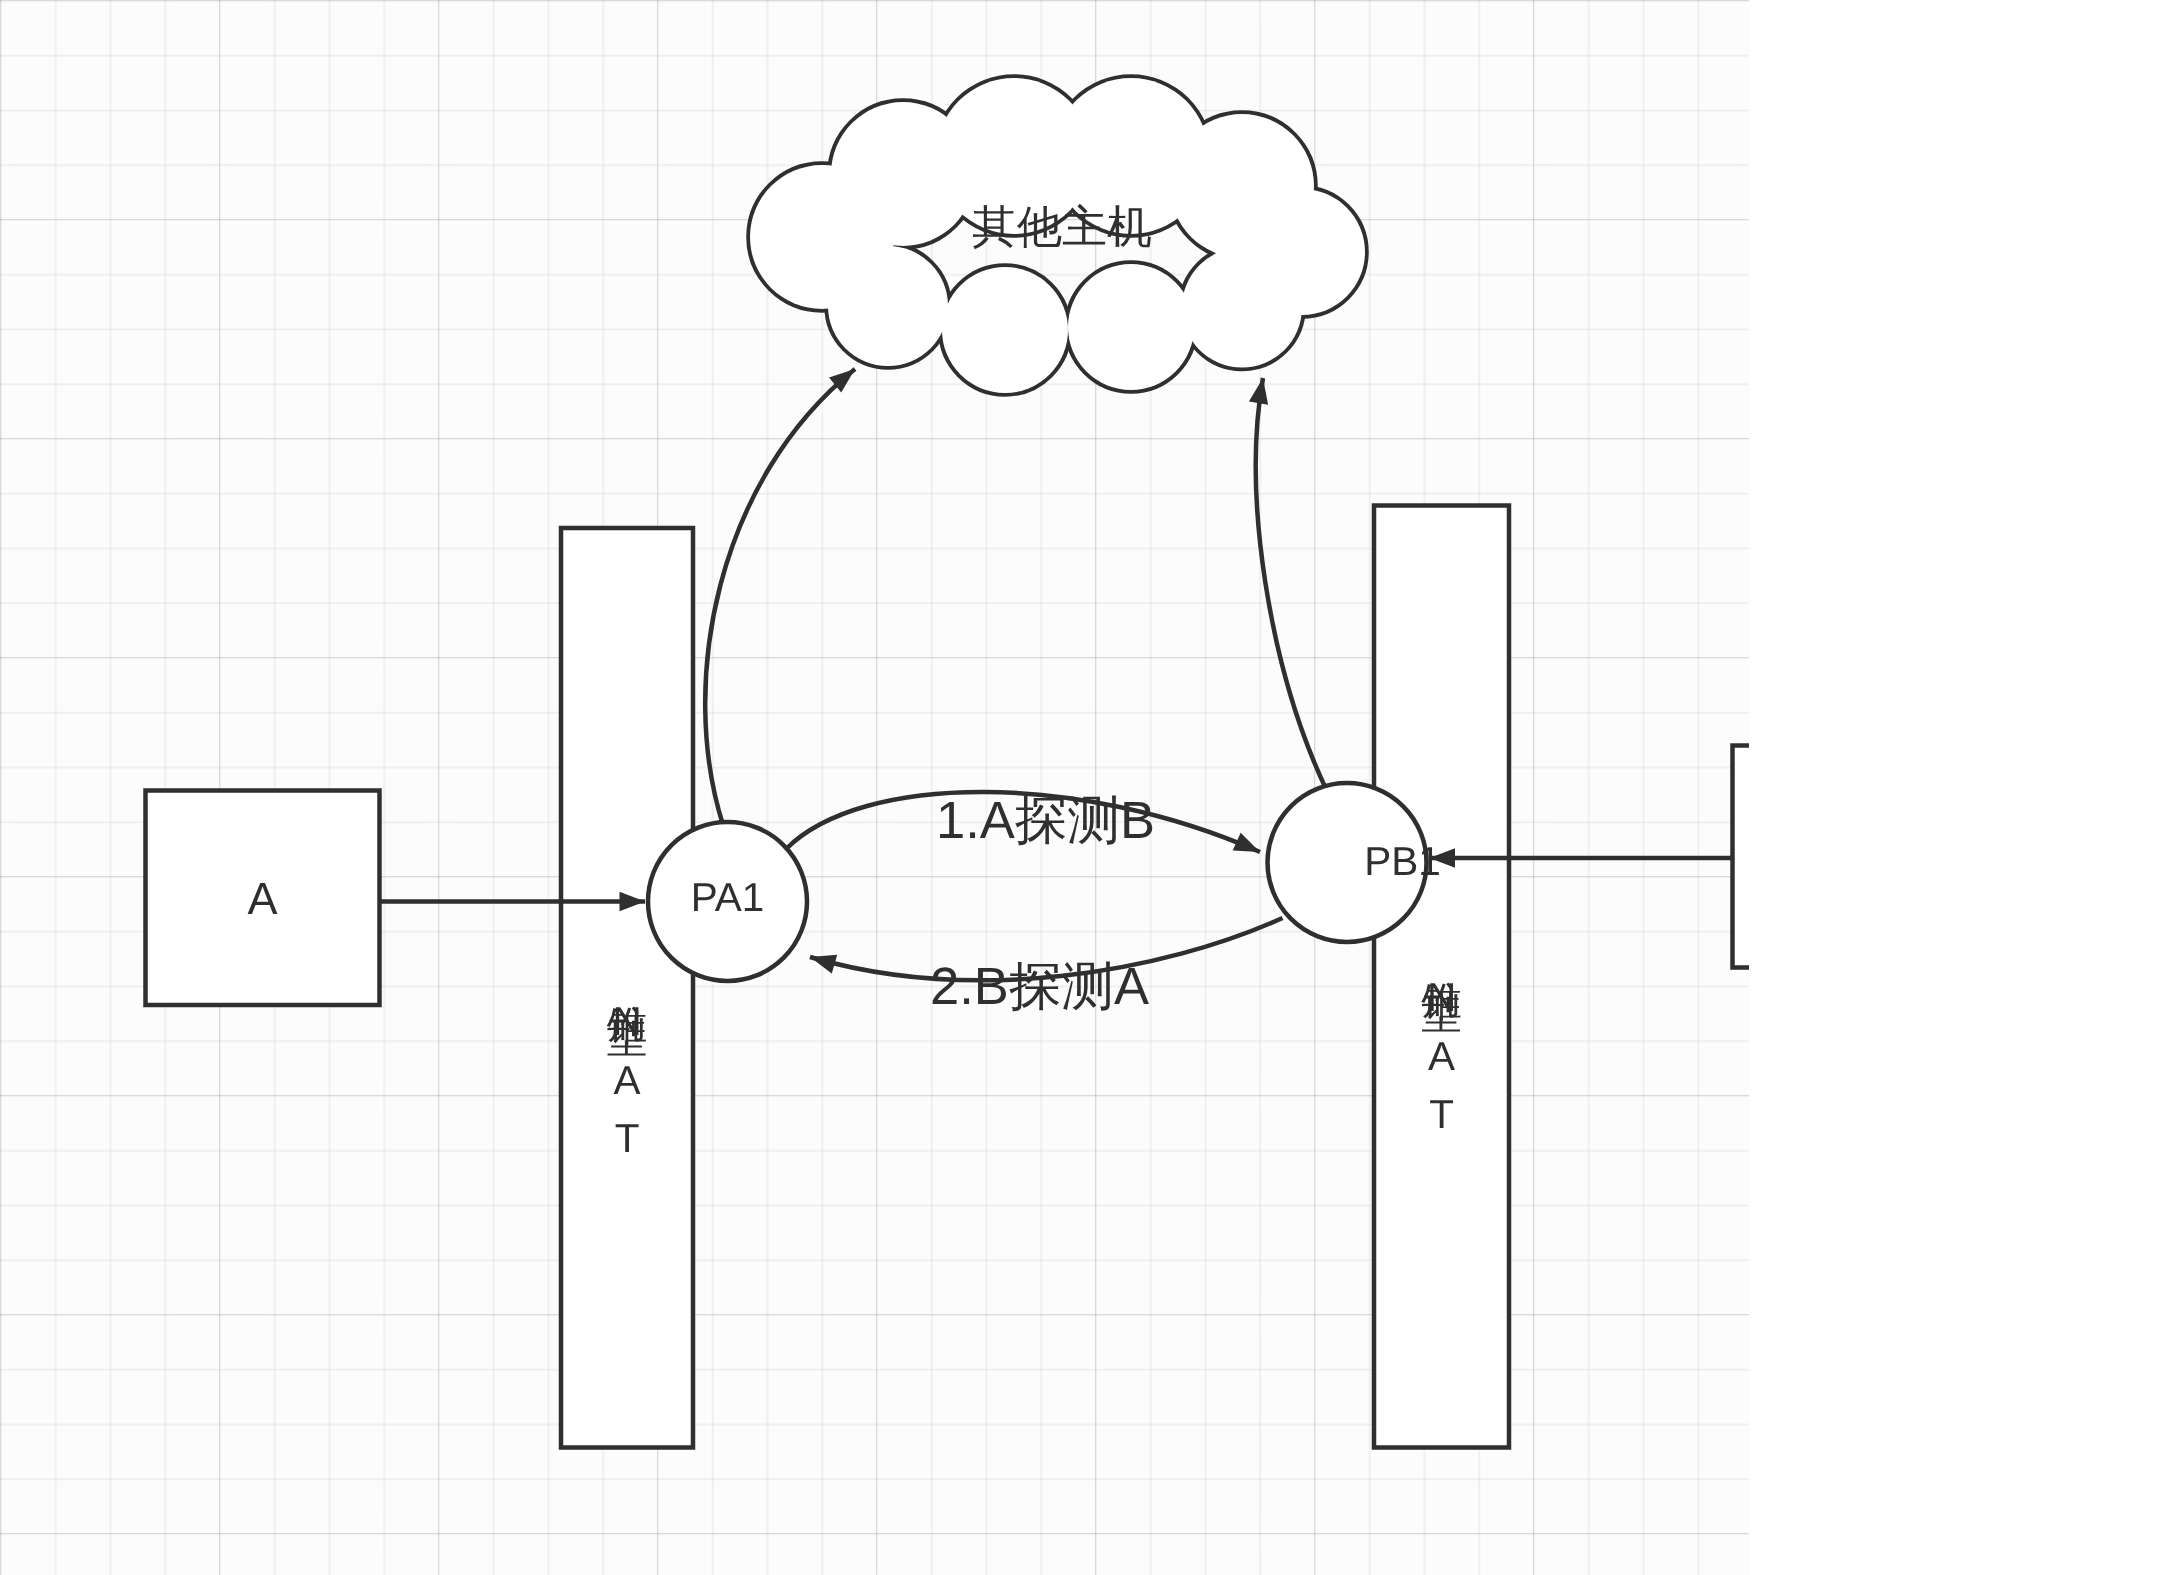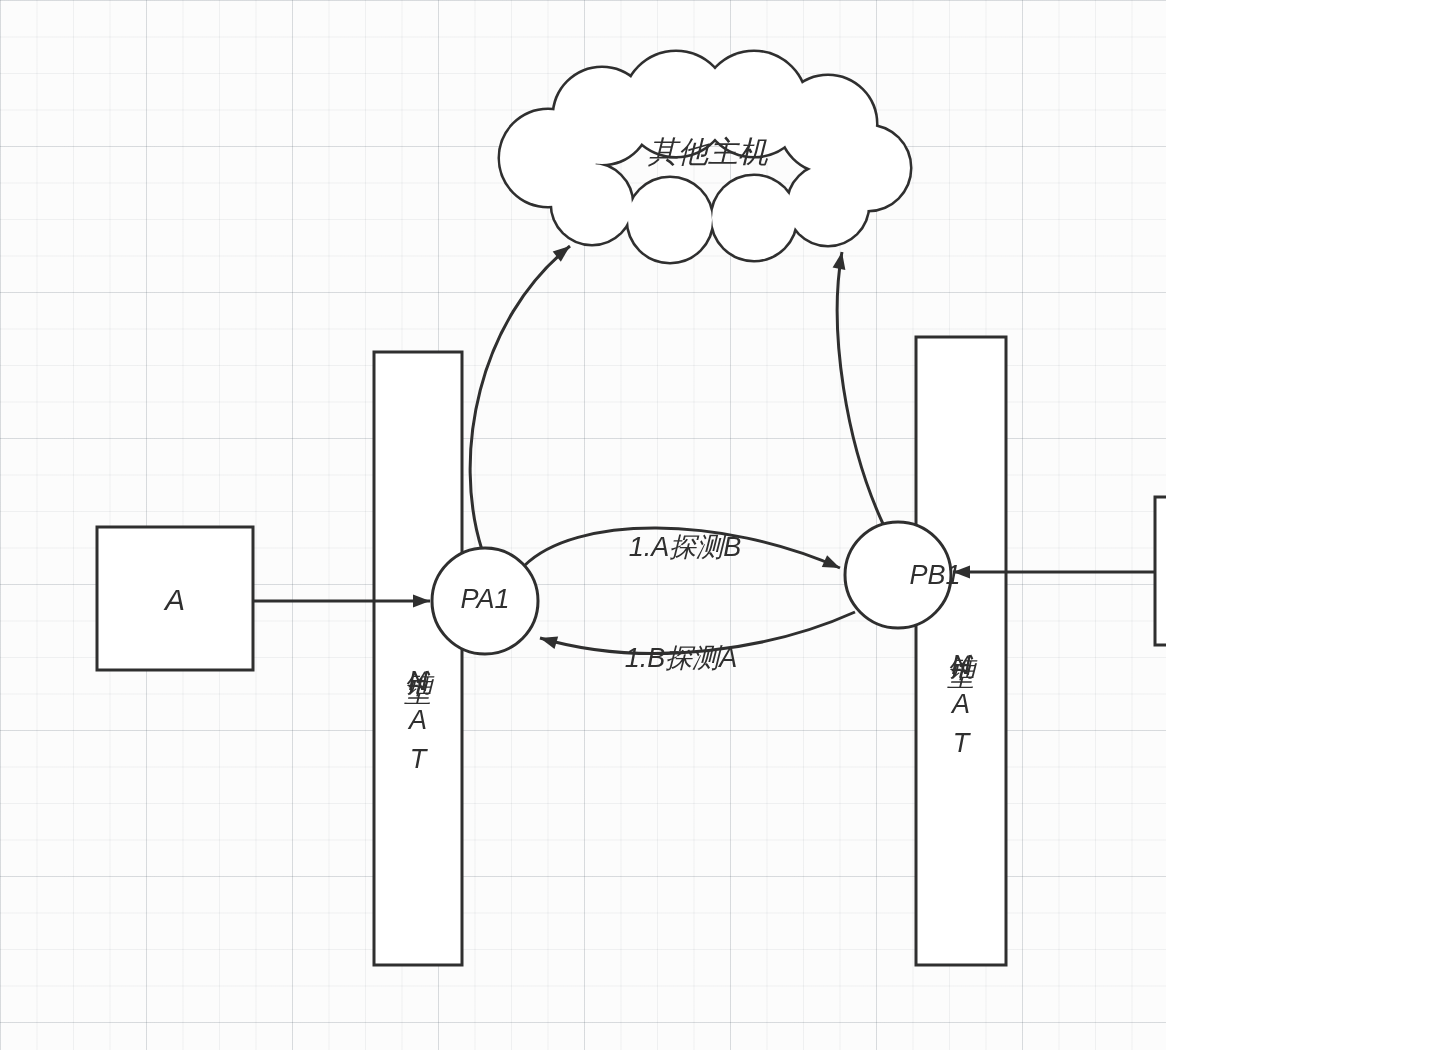--- a/index.html
+++ b/index.html
@@ -14,38 +14,37 @@
     overflow: hidden;
     background-color: #fcfcfc;
     background-image:
       linear-gradient(to right, rgba(110,120,130,0.18) 1px, transparent 1px),
       linear-gradient(to bottom, rgba(110,120,130,0.18) 1px, transparent 1px),
       linear-gradient(to right, rgba(110,120,130,0.09) 1px, transparent 1px),
       linear-gradient(to bottom, rgba(110,120,130,0.09) 1px, transparent 1px);
     background-size: 146px 146px, 146px 146px, 36.5px 36.5px, 36.5px 36.5px;
     font-family: "Liberation Sans", "DejaVu Sans", sans-serif;
     color: #2f2f2f;
-    font-style: italic;
   }
   svg.shapes {
     position: absolute;
     left: 0;
     top: 0;
   }
   .label {
     position: absolute;
     transform: translate(-50%, -50%);
     white-space: nowrap;
     color: #2f2f2f;
     text-align: center;
   }
   .lbl-cloud { font-size: 30px; }
   .lbl-host  { font-size: 30px; }
   .lbl-port  { font-size: 27px; }
-  .lbl-edge  { font-size: 27px; }
+  .lbl-edge  { font-size: 35px; margin-left: 12px; }
   .lbl-vert {
     position: absolute;
     transform: translateX(-50%);
     writing-mode: vertical-rl;
     text-orientation: upright;
     font-size: 27px;
     letter-spacing: 9px;
     color: #2f2f2f;
     white-space: nowrap;
   }
@@ -124,17 +123,17 @@
   <div class="label lbl-port" style="left:485px; top:599px;">PA1</div>
 
   <div class="label lbl-port" style="left:935px; top:575px;">PB1</div>
 
   <div class="lbl-vert" style="left:418px; top:648px;">锥型NAT</div>
 
   <div class="lbl-vert" style="left:961px; top:632px;">锥型NAT</div>
 
   <div class="label lbl-edge" style="left:685px; top:547px;">1.A探测B</div>
 
-  <div class="label lbl-edge" style="left:681px; top:658px;">1.B探测A</div>
+  <div class="label lbl-edge" style="left:681px; top:658px;">2.B探测A</div>
 
   <div class="watermark-fragment"></div>
 
 </div>
 
 </body></html>

